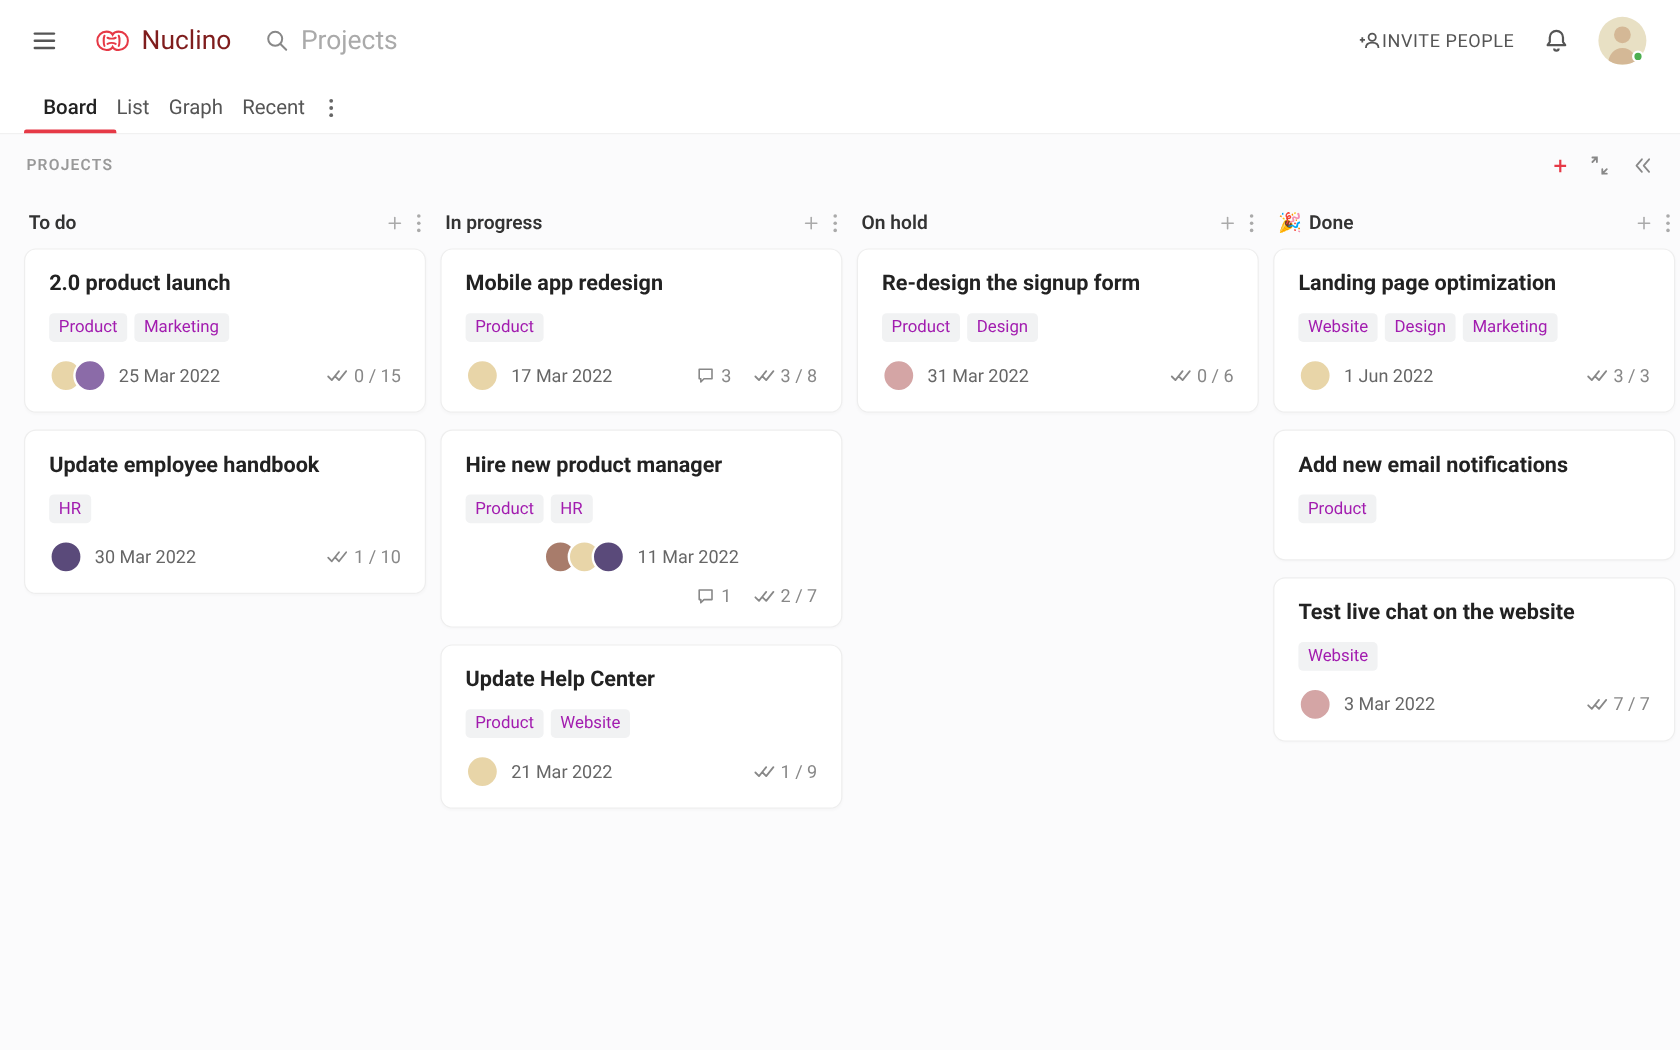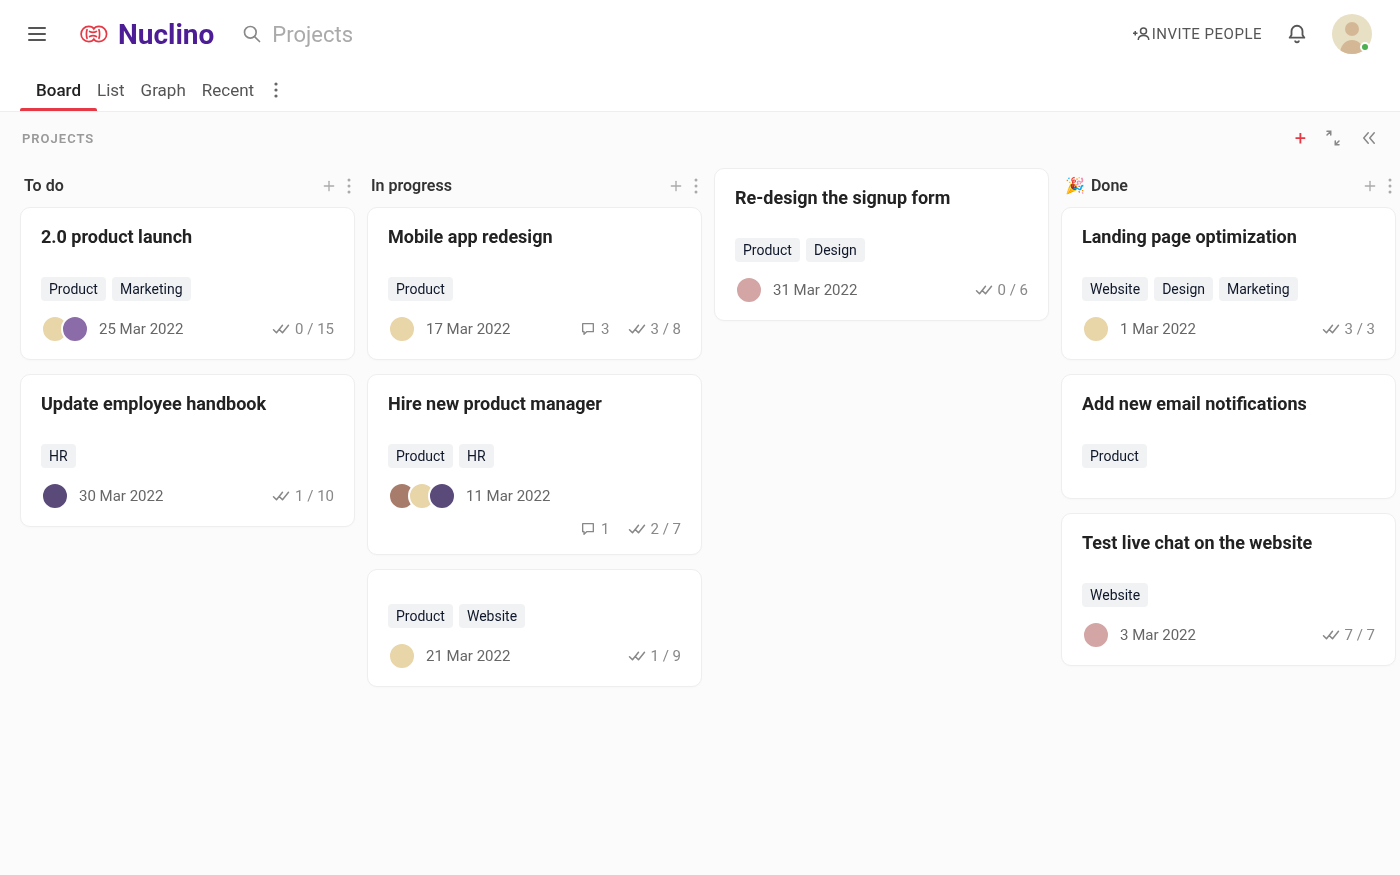--- a/index.html
+++ b/index.html
@@ -4,21 +4,21 @@
 <style>
   * { box-sizing: border-box; margin: 0; padding: 0; }
   body { font-family: -apple-system, BlinkMacSystemFont, "Segoe UI", Roboto, Helvetica, Arial, sans-serif; background: #fff; color: #333; width: 1400px; height: 875px; overflow: hidden; }
   
   
   .header { display: flex; align-items: center; padding: 12px 28px; height: 68px; }
   .hamburger { width: 24px; height: 24px; cursor: pointer; display: flex; flex-direction: column; justify-content: center; gap: 4px; margin-right: 24px; }
   .hamburger span { display: block; height: 2px; background: #555; border-radius: 1px; width: 18px; }
   .logo { display: flex; align-items: center; gap: 8px; margin-right: 28px; }
   .logo svg { width: 34px; height: 26px; }
-  .logo-text { font-size: 28px; font-weight: 700; color: #4c1d95; }
+  .logo-text { font-size: 22px; font-weight: 400; color: #7f1d1d; }
   .search-wrap { display: flex; align-items: center; gap: 10px; flex: 1; }
   .search-icon { color: #888; }
   .search-text { font-size: 22px; color: #aaa; font-weight: 400; }
   .header-right { display: flex; align-items: center; gap: 24px; }
   .invite { display: flex; align-items: center; gap: 1px; color: #555; font-size: 15px; letter-spacing: 0.5px; cursor: pointer; }
   .bell { color: #555; cursor: pointer; }
   .avatar-wrap { position: relative; }
   .avatar-lg { width: 40px; height: 40px; border-radius: 50%; background: #e8e0c4; display:flex; align-items:center; justify-content:center; overflow:hidden; }
   .avatar-dot { position: absolute; bottom: 2px; right: 2px; width: 10px; height: 10px; background: #4caf50; border-radius: 50%; border: 2px solid #fff; }
   
@@ -40,22 +40,22 @@
   .columns { display: flex; gap: 12px; padding: 8px 20px; align-items: flex-start; }
   .column { width: 335px; flex-shrink: 0; }
   .col-head { display: flex; align-items: center; padding: 8px 4px 12px; }
   .col-title { font-size: 16px; font-weight: 600; color: #333; flex: 1; display:flex; align-items:center; gap:6px; }
   .col-head-actions { display: flex; align-items: center; gap: 10px; color: #aaa; }
   .col-head-actions .ic { cursor: pointer; }
   
   .card { background: #fff; border: 1px solid #eee; border-radius: 10px; padding: 18px 20px 16px; margin-bottom: 14px; box-shadow: 0 1px 2px rgba(0,0,0,0.02); cursor: pointer; }
   .card-title { font-size: 18px; color: #222; margin-bottom: 14px; font-weight: 700; }
   .tags { display: flex; flex-wrap: wrap; gap: 6px; margin-bottom: 14px; }
-  .tag { background: #f1f2f3; color: #0f172a; font-size: 14px; padding: 4px 8px; border-radius: 4px; margin-top: 16px; }
-  .card-foot { display: flex; align-items: center; }
+  .tag { background: #f1f2f3; color: #a21caf; font-size: 14px; padding: 4px 8px; border-radius: 4px; }
+  .card-foot { display: flex; align-items: center; justify-content: center; }
   .avatars { display: flex; }
   .av { width: 28px; height: 28px; border-radius: 50%; border: 2px solid #fff; margin-left: -8px; display:flex; align-items:center; justify-content:center; font-size:11px; color:#fff; overflow:hidden; }
   .av:first-child { margin-left: 0; }
   .date { font-size: 15px; color: #666; margin-left: 10px; }
   .card-foot-right { margin-left: auto; display: flex; align-items: center; gap: 18px; color: #888; font-size: 15px; }
   .stat { display: flex; align-items: center; gap: 5px; }
   .card-foot2 { display:flex; justify-content:flex-end; gap:18px; margin-top:10px; color:#888; font-size:15px; }
   
   
   .avc-1{background:#e8d5a8;} .avc-2{background:#8b6ba8;} .avc-4{background:#5a4a7a;} .avc-5{background:#d4a5a5;}
@@ -273,20 +273,21 @@
             </span>
             <span class="stat">
               <svg width="18" height="14" viewBox="0 0 24 18">
                 <path d="M2 10l4 4L14 4 M10 10l4 4L22 4" fill="none" stroke="#888" stroke-width="2" stroke-linecap="round" stroke-linejoin="round"></path>
               </svg>
               <span>2 / 7</span>
             </span>
           </div>
         </div>
         <div class="card">
+          <div class="card-title">Update Help Center</div>
           <div class="tags">
             <span class="tag">Product</span>
             <span class="tag">Website</span>
           </div>
           <div class="card-foot">
             <div class="avatars">
               <div class="av avc-1"></div>
             </div>
             <span class="date">21 Mar 2022</span>
             <div class="card-foot-right">
@@ -294,20 +295,40 @@
                 <svg width="18" height="14" viewBox="0 0 24 18">
                   <path d="M2 10l4 4L14 4 M10 10l4 4L22 4" fill="none" stroke="#888" stroke-width="2" stroke-linecap="round" stroke-linejoin="round"></path>
                 </svg>
                 <span>1 / 9</span>
               </span>
             </div>
           </div>
         </div>
       </div>
       <div class="column">
+        <div class="col-head">
+          <div class="col-title">
+            <span>On hold</span>
+          </div>
+          <div class="col-head-actions">
+            <span class="ic">
+              <svg width="16" height="16" viewBox="0 0 24 24">
+                <line x1="12" y1="5" x2="12" y2="19" stroke="#aaa" stroke-width="2" stroke-linecap="round"></line>
+                <line x1="5" y1="12" x2="19" y2="12" stroke="#aaa" stroke-width="2" stroke-linecap="round"></line>
+              </svg>
+            </span>
+            <span class="ic">
+              <svg width="4" height="16" viewBox="0 0 4 16">
+                <circle cx="2" cy="2" r="1.5" fill="#aaa"></circle>
+                <circle cx="2" cy="8" r="1.5" fill="#aaa"></circle>
+                <circle cx="2" cy="14" r="1.5" fill="#aaa"></circle>
+              </svg>
+            </span>
+          </div>
+        </div>
         <div class="card">
           <div class="card-title">Re-design the signup form</div>
           <div class="tags">
             <span class="tag">Product</span>
             <span class="tag">Design</span>
           </div>
           <div class="card-foot">
             <div class="avatars">
               <div class="av avc-5"></div>
             </div>
@@ -349,21 +370,21 @@
           <div class="card-title">Landing page optimization</div>
           <div class="tags">
             <span class="tag">Website</span>
             <span class="tag">Design</span>
             <span class="tag">Marketing</span>
           </div>
           <div class="card-foot">
             <div class="avatars">
               <div class="av avc-1"></div>
             </div>
-            <span class="date">1 Mar 2022</span>
+            <span class="date">1 Jun 2022</span>
             <div class="card-foot-right">
               <span class="stat">
                 <svg width="18" height="14" viewBox="0 0 24 18">
                   <path d="M2 10l4 4L14 4 M10 10l4 4L22 4" fill="none" stroke="#888" stroke-width="2" stroke-linecap="round" stroke-linejoin="round"></path>
                 </svg>
                 <span>3 / 3</span>
               </span>
             </div>
           </div>
         </div>

